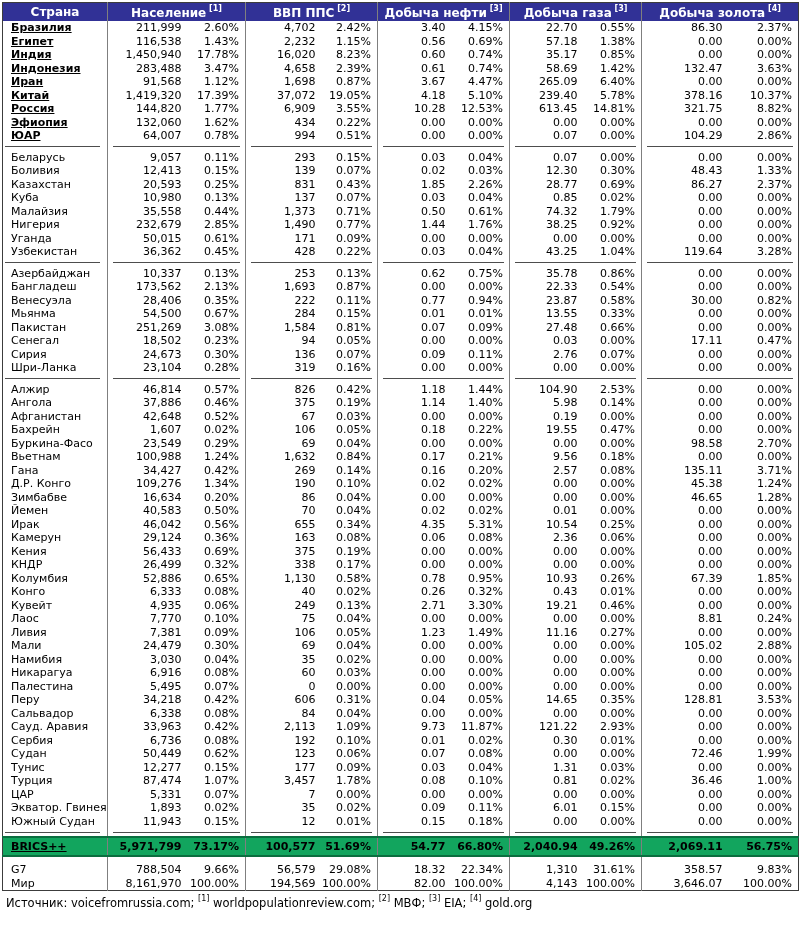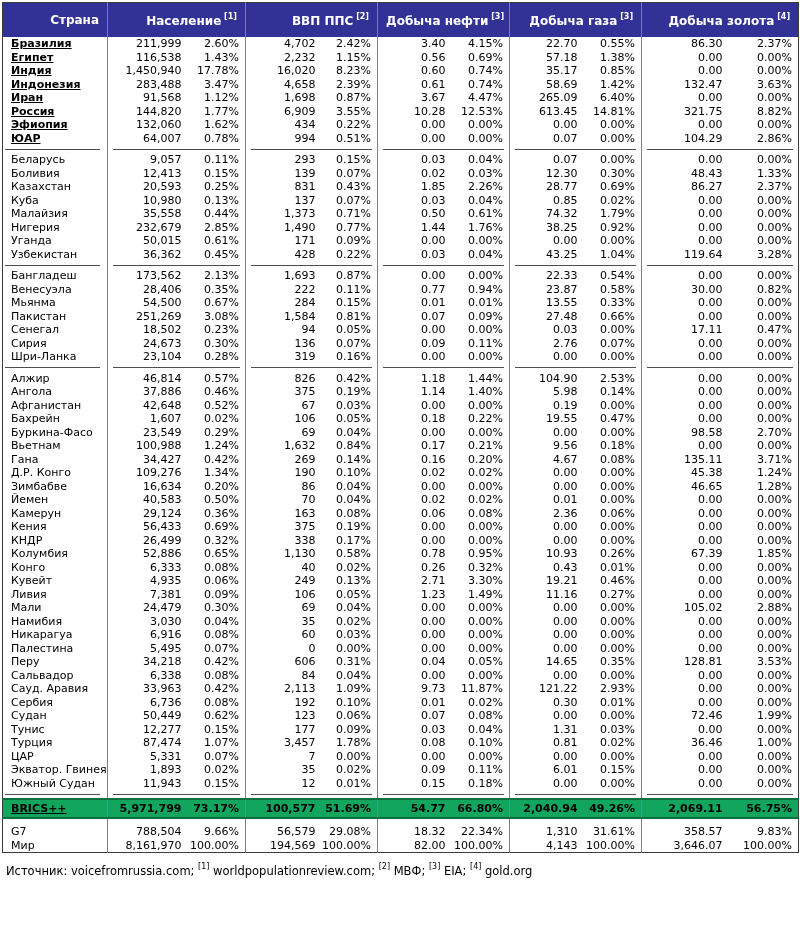--- a/index.html
+++ b/index.html
@@ -1,33 +1,33 @@
 <!DOCTYPE html>
 <html style="--hdr-bg: #313196; --grn-bg: #12a55e; --grn-bd: #0a6e3f;"><head>
 <meta charset="utf-8">
 <style>
   html,body{margin:0;padding:0;background:#ffffff;}
   body{width:800px;height:951px;font-family:"DejaVu Sans","Liberation Sans",sans-serif;color:#000;}
   .page{padding:2px 2px 0 2px;}
   table.stats{border-collapse:collapse;table-layout:fixed;width:796px;border:1px solid #3c3c3c;}
-  table.stats th{background:var(--hdr-bg,#313196);color:#fff;font-size:12px;font-weight:bold;height:18px;padding:8px;white-space:nowrap;overflow:hidden;text-align:right;}
+  table.stats th{background:var(--hdr-bg,#313196);color:#fff;font-size:12px;font-weight:bold;height:18px;padding:0;white-space:nowrap;overflow:hidden;text-align:center;}
   th.country{text-align:left;padding-left:8px;}
   th sup{font-size:8px;font-weight:bold;position:relative;top:-1px;}
   td{font-size:11px;height:13.5px;line-height:13.5px;padding:0;white-space:nowrap;overflow:hidden;vertical-align:middle;}
   td.country{padding-left:8px;text-align:left;}
   td.num{text-align:right;padding-right:6px;}
   .divR{border-right:1px solid #7f7f7f;}
   tr.bold td.country{font-weight:bold;text-decoration:underline;}
   tr.sep td{height:8px;}
   .sepline{height:0;border-top:1px solid #4d4d4d;}
   tr.sep td.country-seg .sepline{margin:0 7px 0 2px;}
   tr.sep td.pair-seg .sepline{margin:0 5px;}
   tr.total-green td{background:var(--grn-bg,#12a55e);font-weight:bold;border-top:2px solid var(--grn-bd,#0a6e3f);border-bottom:2px solid var(--grn-bd,#0a6e3f);height:17px;line-height:17px;}
   tr.gap td{height:6px;}
-  .source{margin-top:10px;padding-left:4px;font-size:11.5px;color:#000;}
+  .source{margin-top:4px;padding-left:4px;font-size:11.5px;color:#000;}
   .source sup{font-size:8px;position:relative;top:-1px;}
 </style>
 </head>
 <body>
 
 <div class="page">
   <table class="stats">
     <colgroup>
       <col style="width:105px">
       <col style="width:80px">
@@ -111,20 +111,33 @@
           <td class="num">1,698</td>
           <td class="num divR">0.87%</td>
           <td class="num">3.67</td>
           <td class="num divR">4.47%</td>
           <td class="num">265.09</td>
           <td class="num divR">6.40%</td>
           <td class="num">0.00</td>
           <td class="num">0.00%</td>
         </tr>
         <tr class="bold ">
+          <td class="country divR">Китай</td>
+          <td class="num">1,419,320</td>
+          <td class="num divR">17.39%</td>
+          <td class="num">37,072</td>
+          <td class="num divR">19.05%</td>
+          <td class="num">4.18</td>
+          <td class="num divR">5.10%</td>
+          <td class="num">239.40</td>
+          <td class="num divR">5.78%</td>
+          <td class="num">378.16</td>
+          <td class="num">10.37%</td>
+        </tr>
+        <tr class="bold ">
           <td class="country divR">Россия</td>
           <td class="num">144,820</td>
           <td class="num divR">1.77%</td>
           <td class="num">6,909</td>
           <td class="num divR">3.55%</td>
           <td class="num">10.28</td>
           <td class="num divR">12.53%</td>
           <td class="num">613.45</td>
           <td class="num divR">14.81%</td>
           <td class="num">321.75</td>
@@ -294,20 +307,33 @@
             <div class="sepline"></div>
           </td>
           <td colspan="2" class="pair-seg divR">
             <div class="sepline"></div>
           </td>
           <td colspan="2" class="pair-seg">
             <div class="sepline"></div>
           </td>
         </tr>
         <tr class="">
+          <td class="country divR">Азербайджан</td>
+          <td class="num">10,337</td>
+          <td class="num divR">0.13%</td>
+          <td class="num">253</td>
+          <td class="num divR">0.13%</td>
+          <td class="num">0.62</td>
+          <td class="num divR">0.75%</td>
+          <td class="num">35.78</td>
+          <td class="num divR">0.86%</td>
+          <td class="num">0.00</td>
+          <td class="num">0.00%</td>
+        </tr>
+        <tr class="">
           <td class="country divR">Бангладеш</td>
           <td class="num">173,562</td>
           <td class="num divR">2.13%</td>
           <td class="num">1,693</td>
           <td class="num divR">0.87%</td>
           <td class="num">0.00</td>
           <td class="num divR">0.00%</td>
           <td class="num">22.33</td>
           <td class="num divR">0.54%</td>
           <td class="num">0.00</td>
@@ -490,21 +516,21 @@
           <td class="num">0.00%</td>
         </tr>
         <tr class="">
           <td class="country divR">Гана</td>
           <td class="num">34,427</td>
           <td class="num divR">0.42%</td>
           <td class="num">269</td>
           <td class="num divR">0.14%</td>
           <td class="num">0.16</td>
           <td class="num divR">0.20%</td>
-          <td class="num">4.67</td>
+          <td class="num">2.57</td>
           <td class="num divR">0.08%</td>
           <td class="num">135.11</td>
           <td class="num">3.71%</td>
         </tr>
         <tr class="">
           <td class="country divR">Д.Р. Конго</td>
           <td class="num">109,276</td>
           <td class="num divR">1.34%</td>
           <td class="num">190</td>
           <td class="num divR">0.10%</td>
@@ -531,20 +557,33 @@
         <tr class="">
           <td class="country divR">Йемен</td>
           <td class="num">40,583</td>
           <td class="num divR">0.50%</td>
           <td class="num">70</td>
           <td class="num divR">0.04%</td>
           <td class="num">0.02</td>
           <td class="num divR">0.02%</td>
           <td class="num">0.01</td>
           <td class="num divR">0.00%</td>
+          <td class="num">0.00</td>
+          <td class="num">0.00%</td>
+        </tr>
+        <tr class="">
+          <td class="country divR">Ирак</td>
+          <td class="num">46,042</td>
+          <td class="num divR">0.56%</td>
+          <td class="num">655</td>
+          <td class="num divR">0.34%</td>
+          <td class="num">4.35</td>
+          <td class="num divR">5.31%</td>
+          <td class="num">10.54</td>
+          <td class="num divR">0.25%</td>
           <td class="num">0.00</td>
           <td class="num">0.00%</td>
         </tr>
         <tr class="">
           <td class="country divR">Камерун</td>
           <td class="num">29,124</td>
           <td class="num divR">0.36%</td>
           <td class="num">163</td>
           <td class="num divR">0.08%</td>
           <td class="num">0.06</td>
@@ -611,20 +650,33 @@
           <td class="num">4,935</td>
           <td class="num divR">0.06%</td>
           <td class="num">249</td>
           <td class="num divR">0.13%</td>
           <td class="num">2.71</td>
           <td class="num divR">3.30%</td>
           <td class="num">19.21</td>
           <td class="num divR">0.46%</td>
           <td class="num">0.00</td>
           <td class="num">0.00%</td>
+        </tr>
+        <tr class="">
+          <td class="country divR">Лаос</td>
+          <td class="num">7,770</td>
+          <td class="num divR">0.10%</td>
+          <td class="num">75</td>
+          <td class="num divR">0.04%</td>
+          <td class="num">0.00</td>
+          <td class="num divR">0.00%</td>
+          <td class="num">0.00</td>
+          <td class="num divR">0.00%</td>
+          <td class="num">8.81</td>
+          <td class="num">0.24%</td>
         </tr>
         <tr class="">
           <td class="country divR">Ливия</td>
           <td class="num">7,381</td>
           <td class="num divR">0.09%</td>
           <td class="num">106</td>
           <td class="num divR">0.05%</td>
           <td class="num">1.23</td>
           <td class="num divR">1.49%</td>
           <td class="num">11.16</td>

